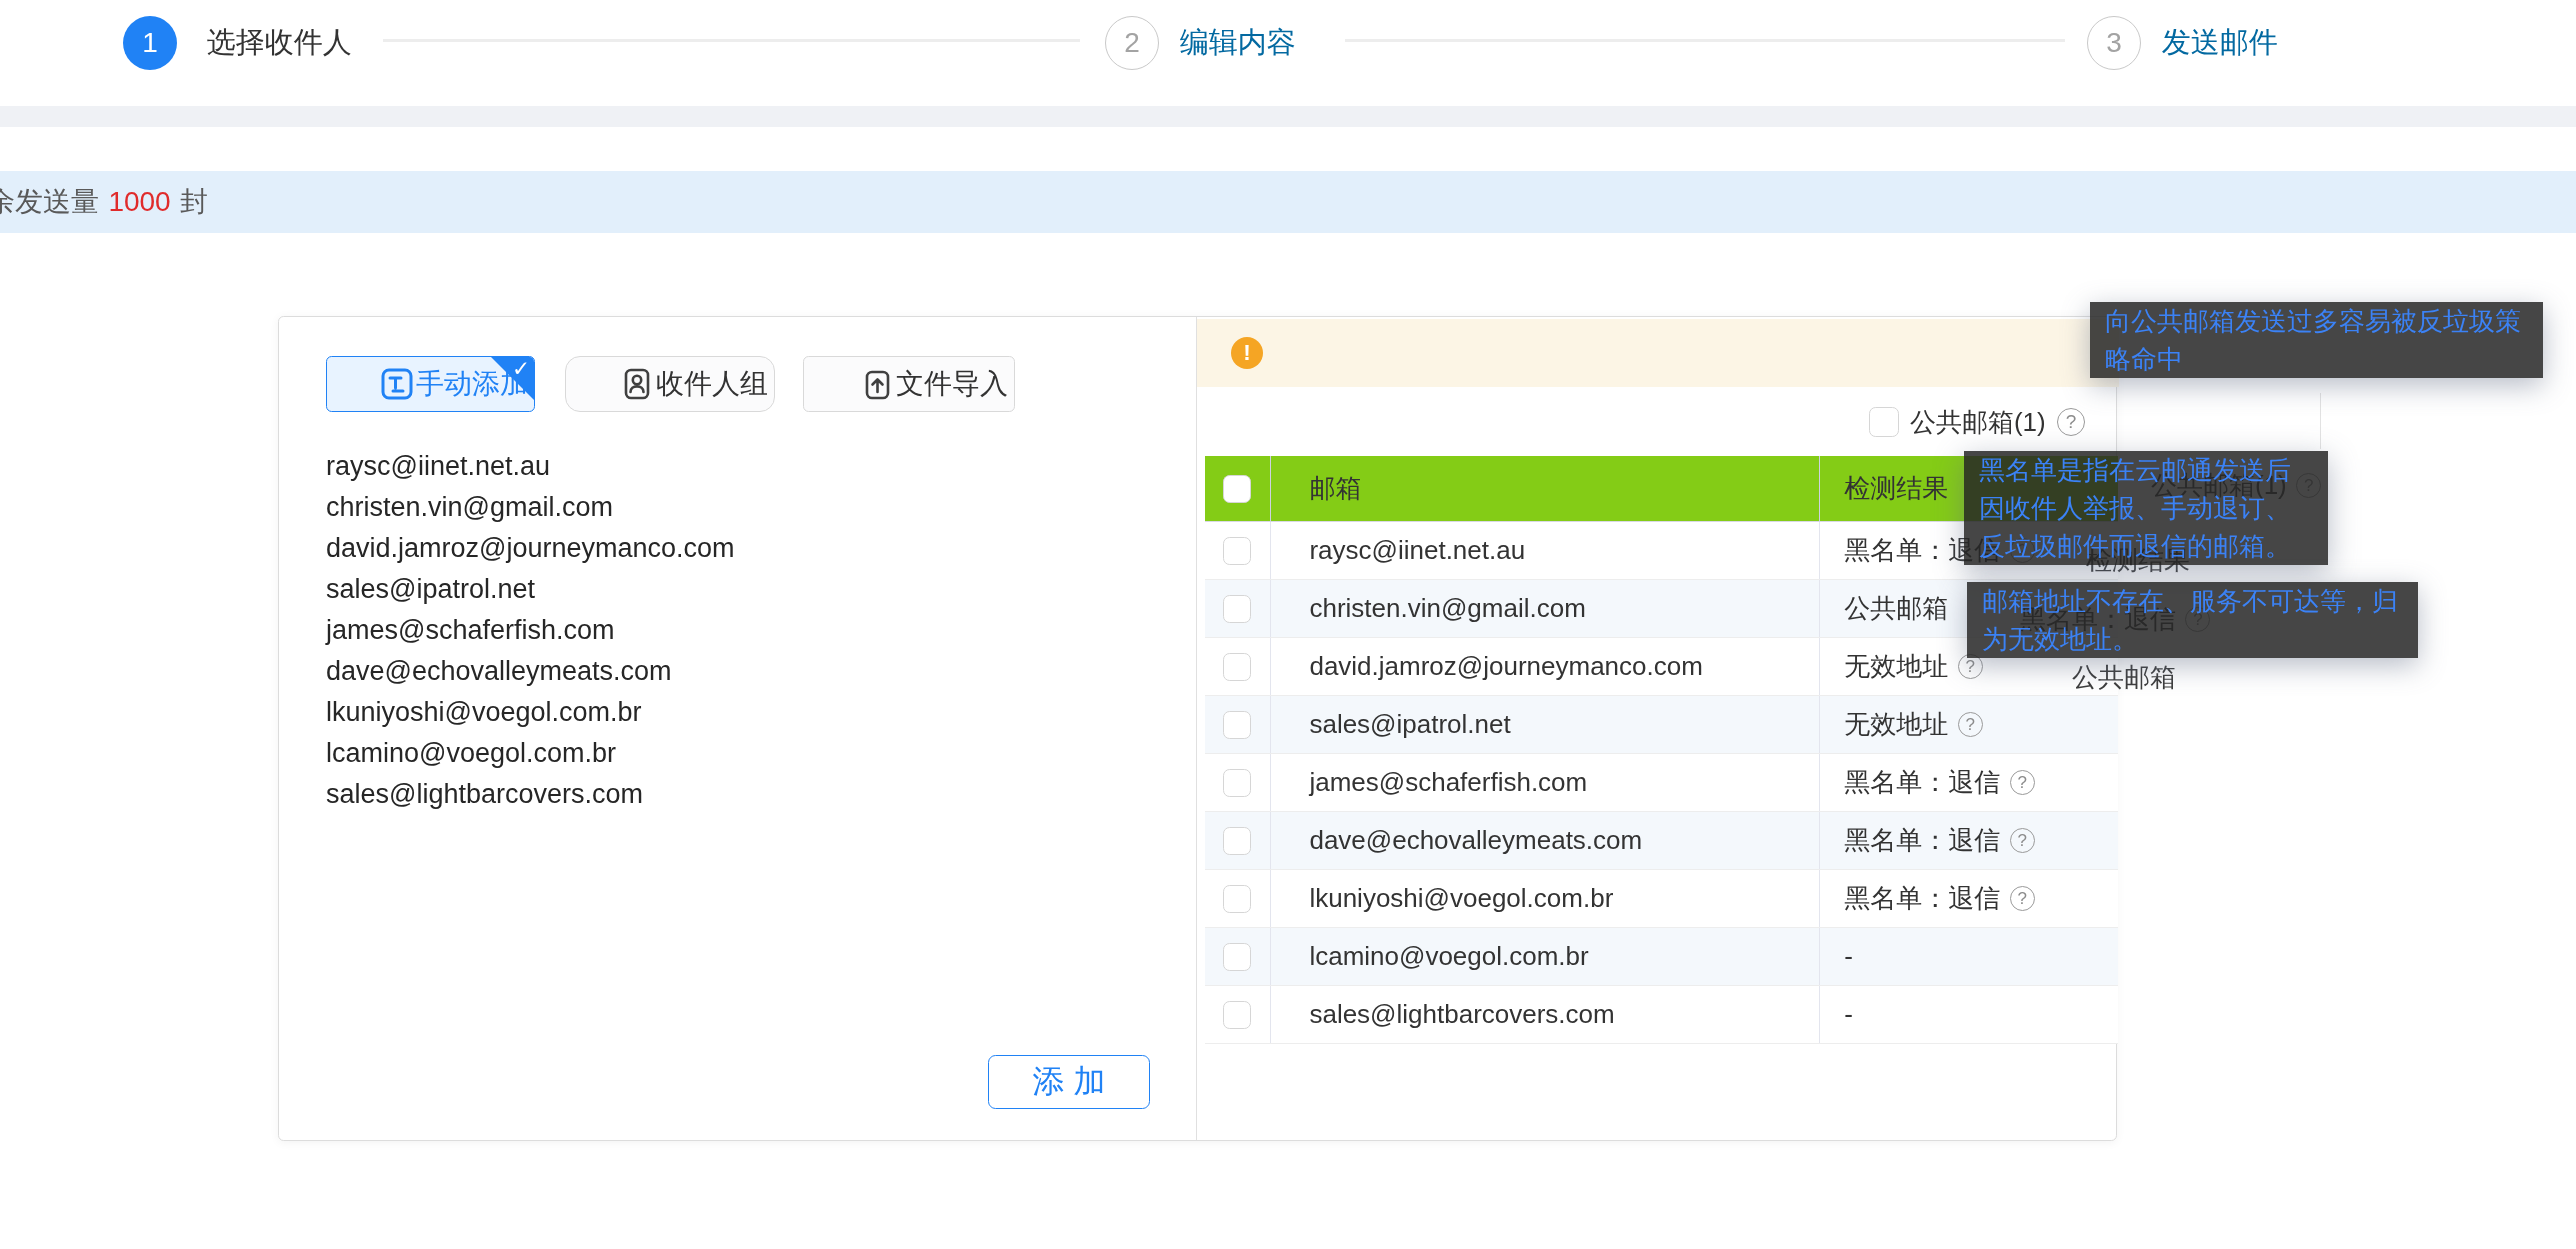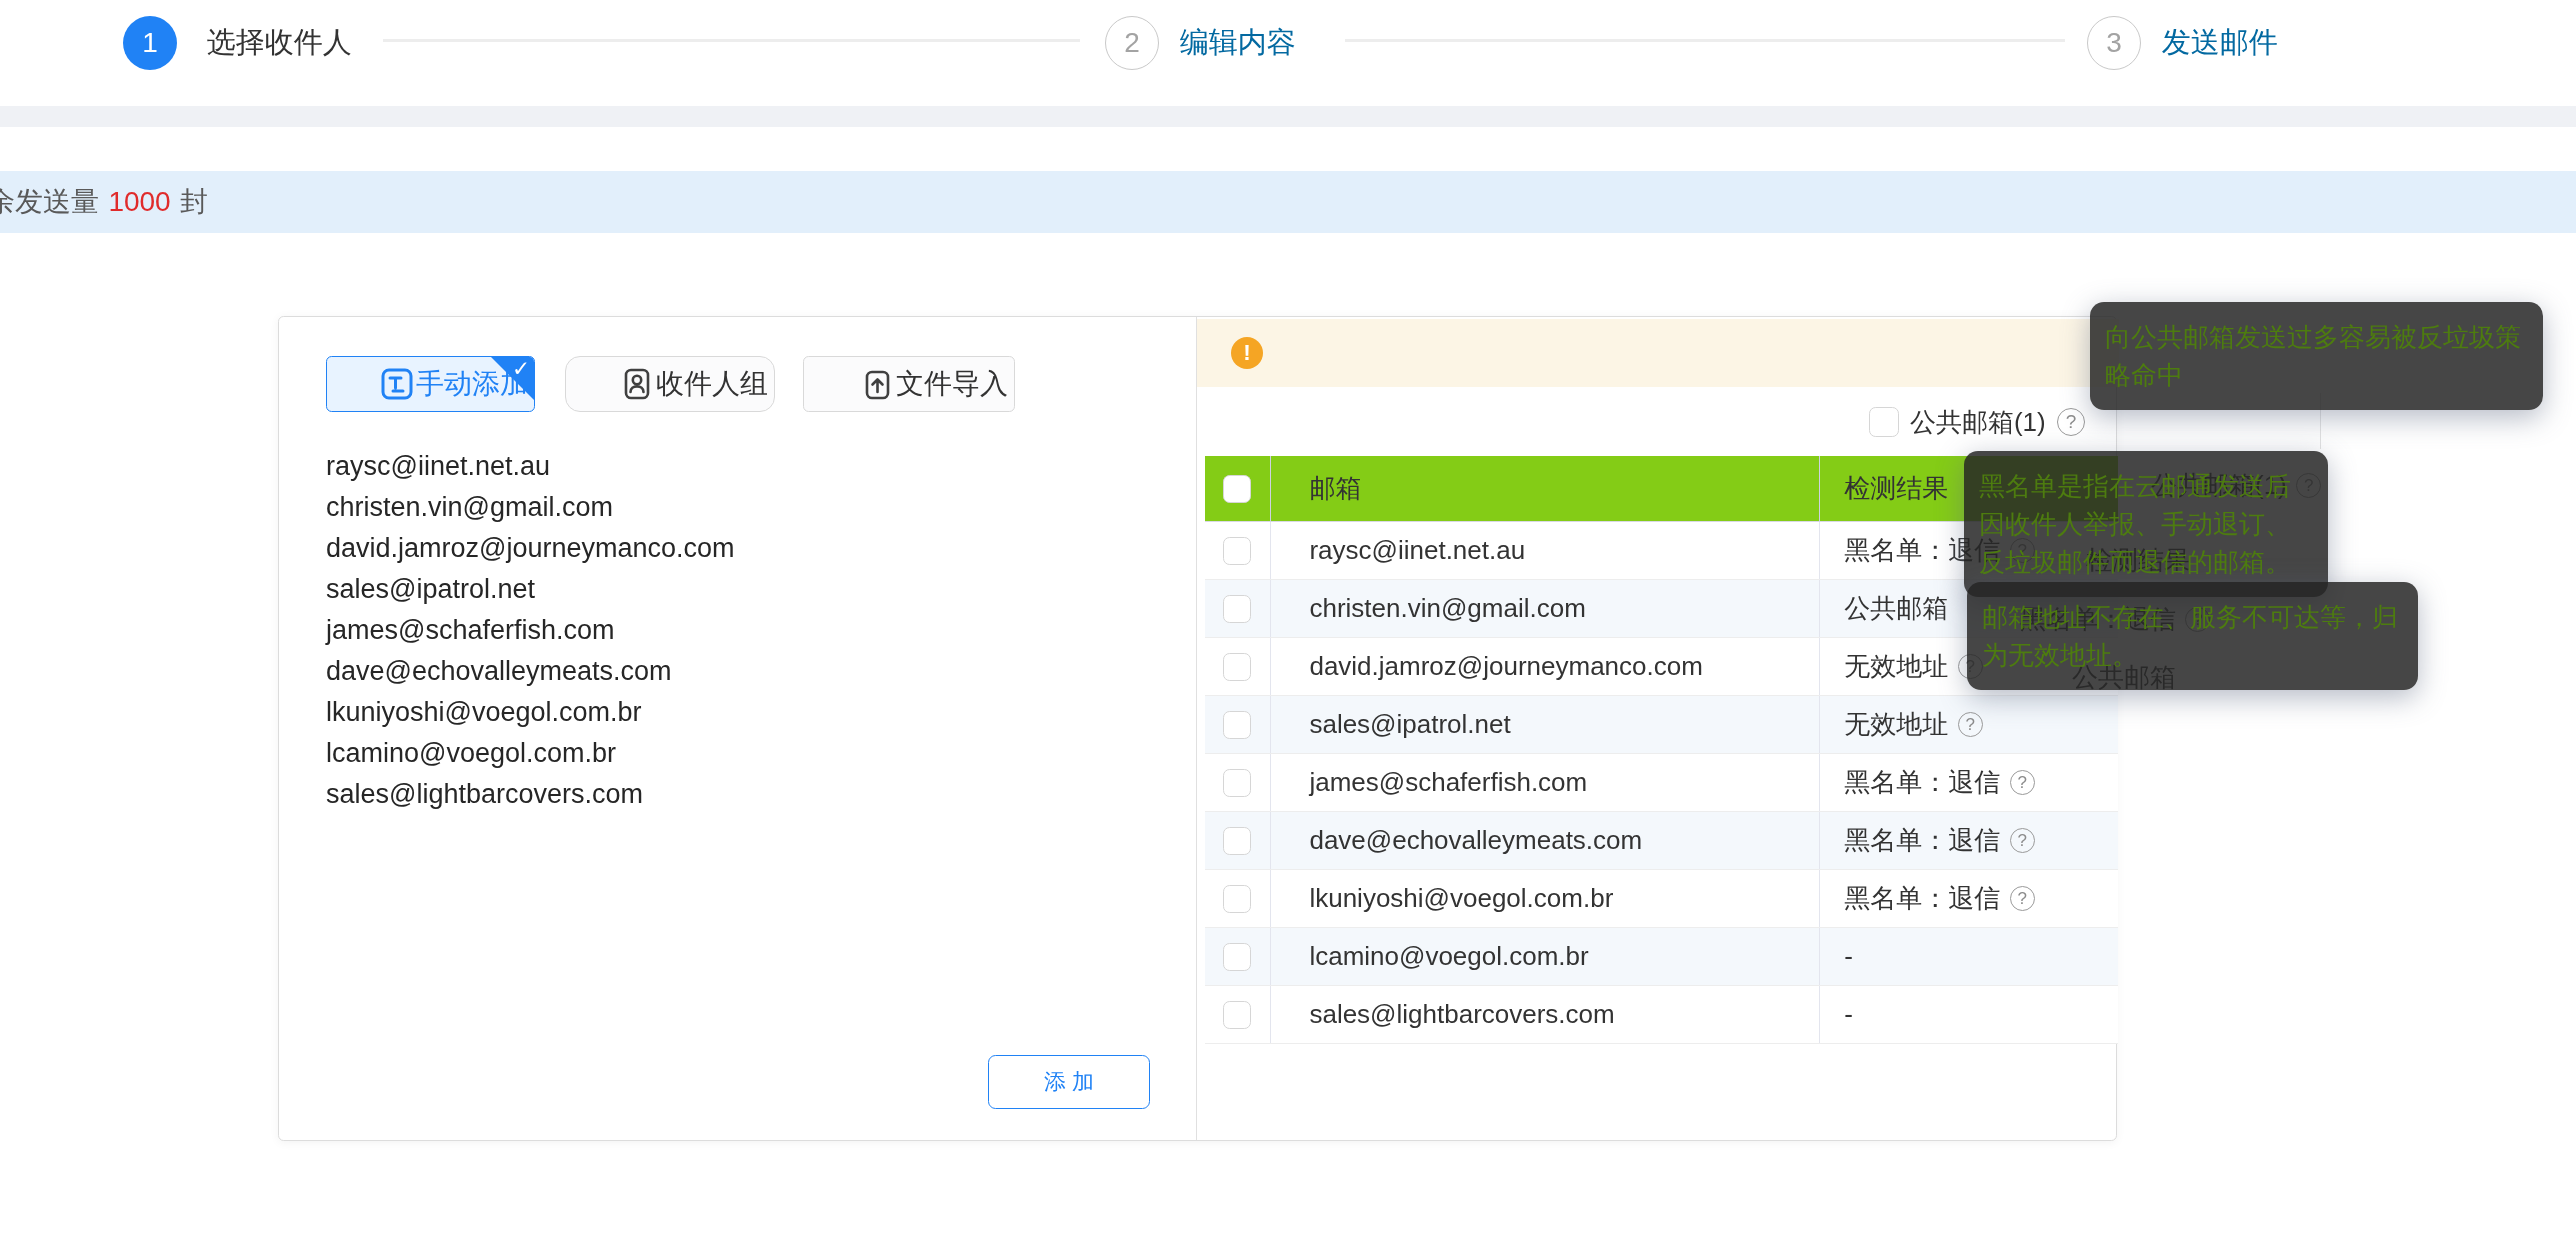--- a/index.html
+++ b/index.html
@@ -43,21 +43,21 @@
   .tab-2{left:286px;width:210px;border-radius:15px;}
   .tab-3{left:524px;width:212px;padding-left:16px;}
   .corner{position:absolute;top:0;right:0;width:0;height:0;
     border-top:43px solid #2082f5;border-left:43px solid transparent;}
   .corner-check{position:absolute;top:0.9px;right:3.8px;color:#fff;font-size:21.6px;line-height:1;}
   .tab-icon{flex:0 0 auto;display:block;}
 
   .email-list{position:absolute;left:47px;top:129px;font-size:27px;line-height:41px;color:#262626;}
 
   .add-btn{position:absolute;left:709px;top:738px;width:162px;height:54px;background:#fff;
-    border:1.9px solid #2082f5;border-radius:7.5px;color:#2082f5;font-size:22px;
+    border:1.9px solid #2082f5;border-radius:7.5px;color:#2082f5;font-size:32px;
     display:flex;align-items:center;justify-content:center;cursor:pointer;
     font-family:"Liberation Sans","DejaVu Sans",sans-serif;}
 
   
   .right-pane{position:absolute;left:918px;top:0;width:922px;height:100%;}
   .warn-bar{position:absolute;left:0;top:1.9px;width:100%;height:68px;background:#fcf5e5;
     display:flex;align-items:center;padding-left:34px;box-sizing:border-box;gap:15px;}
   .warn-icon{width:32px;height:32px;border-radius:50%;background:#f5a524;color:#fff;font-size:22.5px;font-weight:bold;
     display:flex;align-items:center;justify-content:center;flex:0 0 auto;}
   .warn-text{font-size:26px;color:#454545;}
@@ -85,22 +85,22 @@
   .col-email{width:549px;padding-left:38px;border-right:0.9px solid #e3e5ee;}
   .col-result{width:298px;padding-left:24.4px;}
   .t-row--header .col-cb{border-right:0.9px solid #cdd1e0;}
   .t-row--header .col-email{border-right:0.9px solid #cdd1e0;}
 
   
   .ghost{position:absolute;font-size:26px;color:#3c3c3c;white-space:nowrap;z-index:5;display:flex;align-items:center;}
   .ghost-line{position:absolute;width:0.9px;background:#e2e2e2;z-index:4;}
 
   
-  .tooltip{position:absolute;z-index:10;background:rgba(38,38,38,0.85);color:#4d7c0f;font-size:26px;line-height:38px;
-    padding:16px 15px;border-radius:14px;box-sizing:border-box;overflow-wrap:break-word;word-break:break-all;
+  .tooltip{position:absolute;z-index:10;background:rgba(38,38,38,0.85);color:#3b82f6;font-size:26px;line-height:38px;
+    padding:0 15px;border-radius:0;box-sizing:border-box;overflow-wrap:break-word;word-break:break-all;
     box-shadow:0 7.5px 28px rgba(96,106,130,0.45);}
   .tooltip-1{left:2090px;top:302px;width:453px;}
   .tooltip-2{left:1964px;top:451px;width:364px;}
   .tooltip-3{left:1967px;top:582px;width:451px;}
 </style>
 </head>
 <body>
 
 <div class="step-header">
   <div class="step step--active" style="left:123px;">

